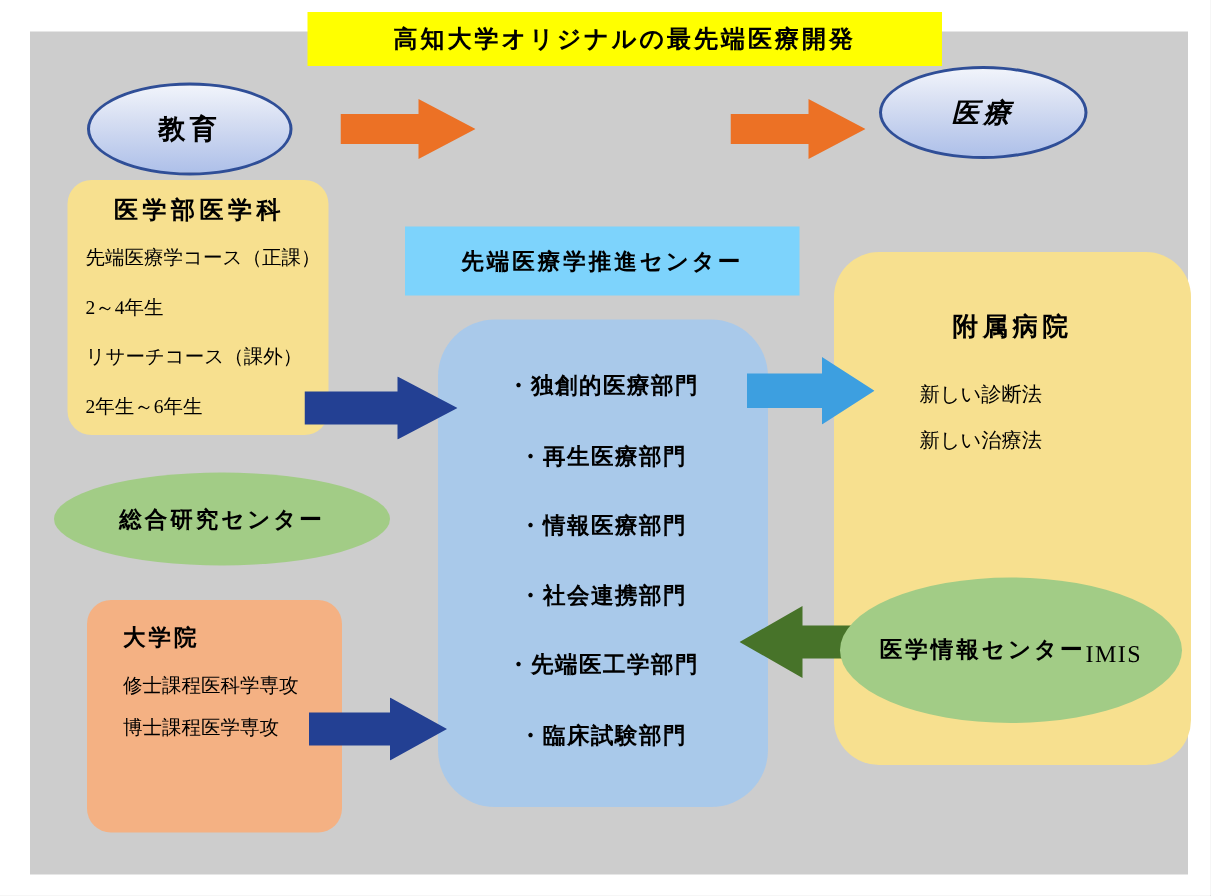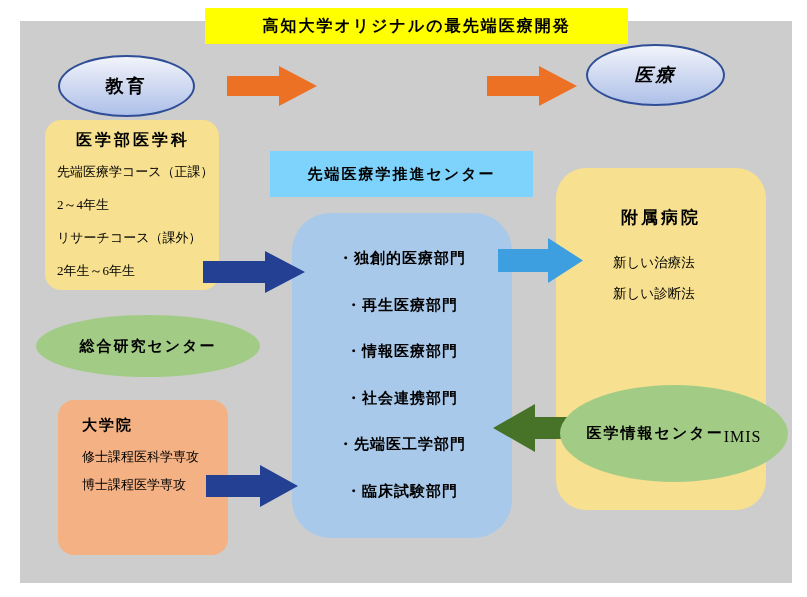--- a/index.html
+++ b/index.html
@@ -68,21 +68,21 @@
     left: 292px; top: 213px; width: 220px; height: 325px;
     background: #a9c9ea; border-radius: 38px;
     padding-top: 22px;
   }
   .promo-box .dept {
     text-align: center; font-weight: bold; font-size: 15px;
     letter-spacing: 1px; line-height: 46.5px; white-space: nowrap;
   }
 
   .hospital-box {
-    left: 556px; top: 168px; width: 210px; height: 342px;
+    left: 556px; top: 168px; width: 238px; height: 342px;
     background: #f7e08f; border-radius: 30px;
     padding-top: 38px;
   }
   .hospital-box .box-title-center { font-size: 17px; margin-bottom: 18px; }
   .hospital-box .line { font-size: 13.5px; line-height: 31px; padding-left: 57px; white-space: nowrap; }
 
   .research-ellipse {
     position: absolute;
     left: 36px; top: 315px; width: 224px; height: 62px;
     background: #a2cc86; border-radius: 50%;
@@ -157,22 +157,22 @@
     <div class="dept">・独創的医療部門</div>
     <div class="dept">・再生医療部門</div>
     <div class="dept">・情報医療部門</div>
     <div class="dept">・社会連携部門</div>
     <div class="dept">・先端医工学部門</div>
     <div class="dept">・臨床試験部門</div>
   </div>
 
   <div class="box hospital-box">
     <div class="box-title-center">附属病院</div>
+    <div class="line">新しい診断法</div>
     <div class="line">新しい治療法</div>
-    <div class="line">新しい診断法</div>
   </div>
 
   <div class="research-ellipse">
     <span>総合研究センター</span>
   </div>
 
   <div class="box grad-box">
     <div class="box-title-left">大学院</div>
     <div class="line">修士課程医科学専攻</div>
     <div class="line">博士課程医学専攻</div>

